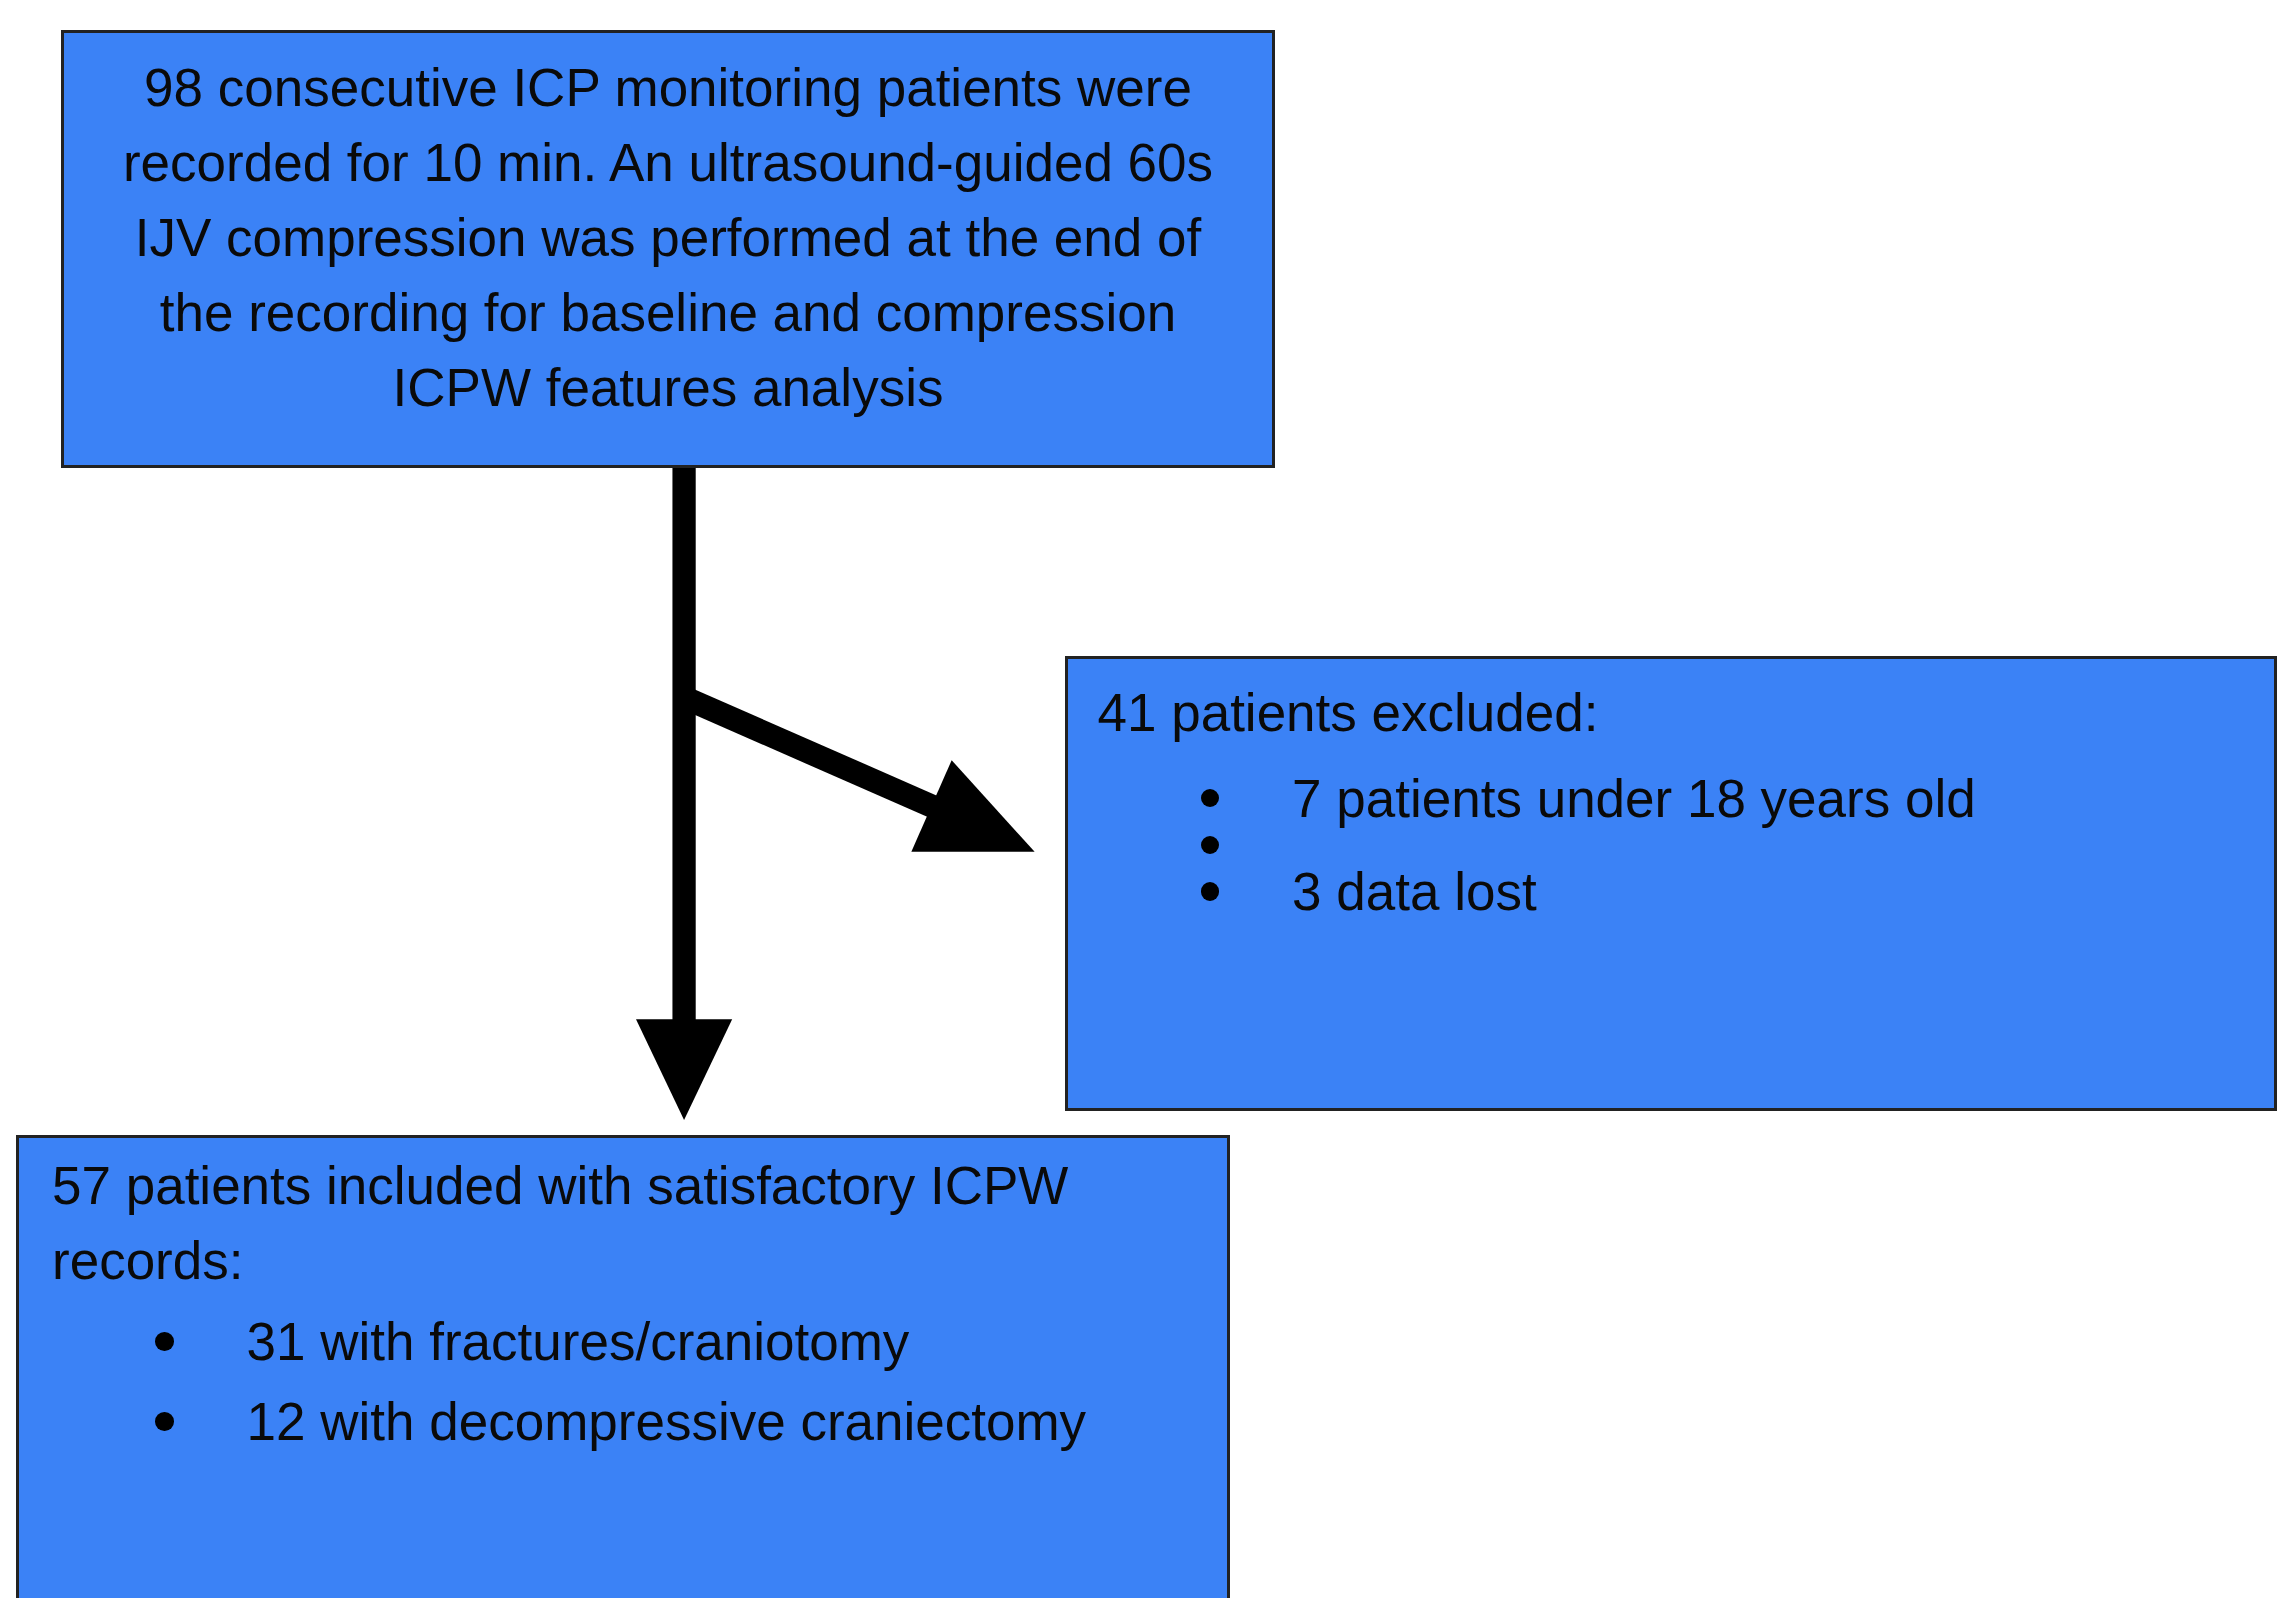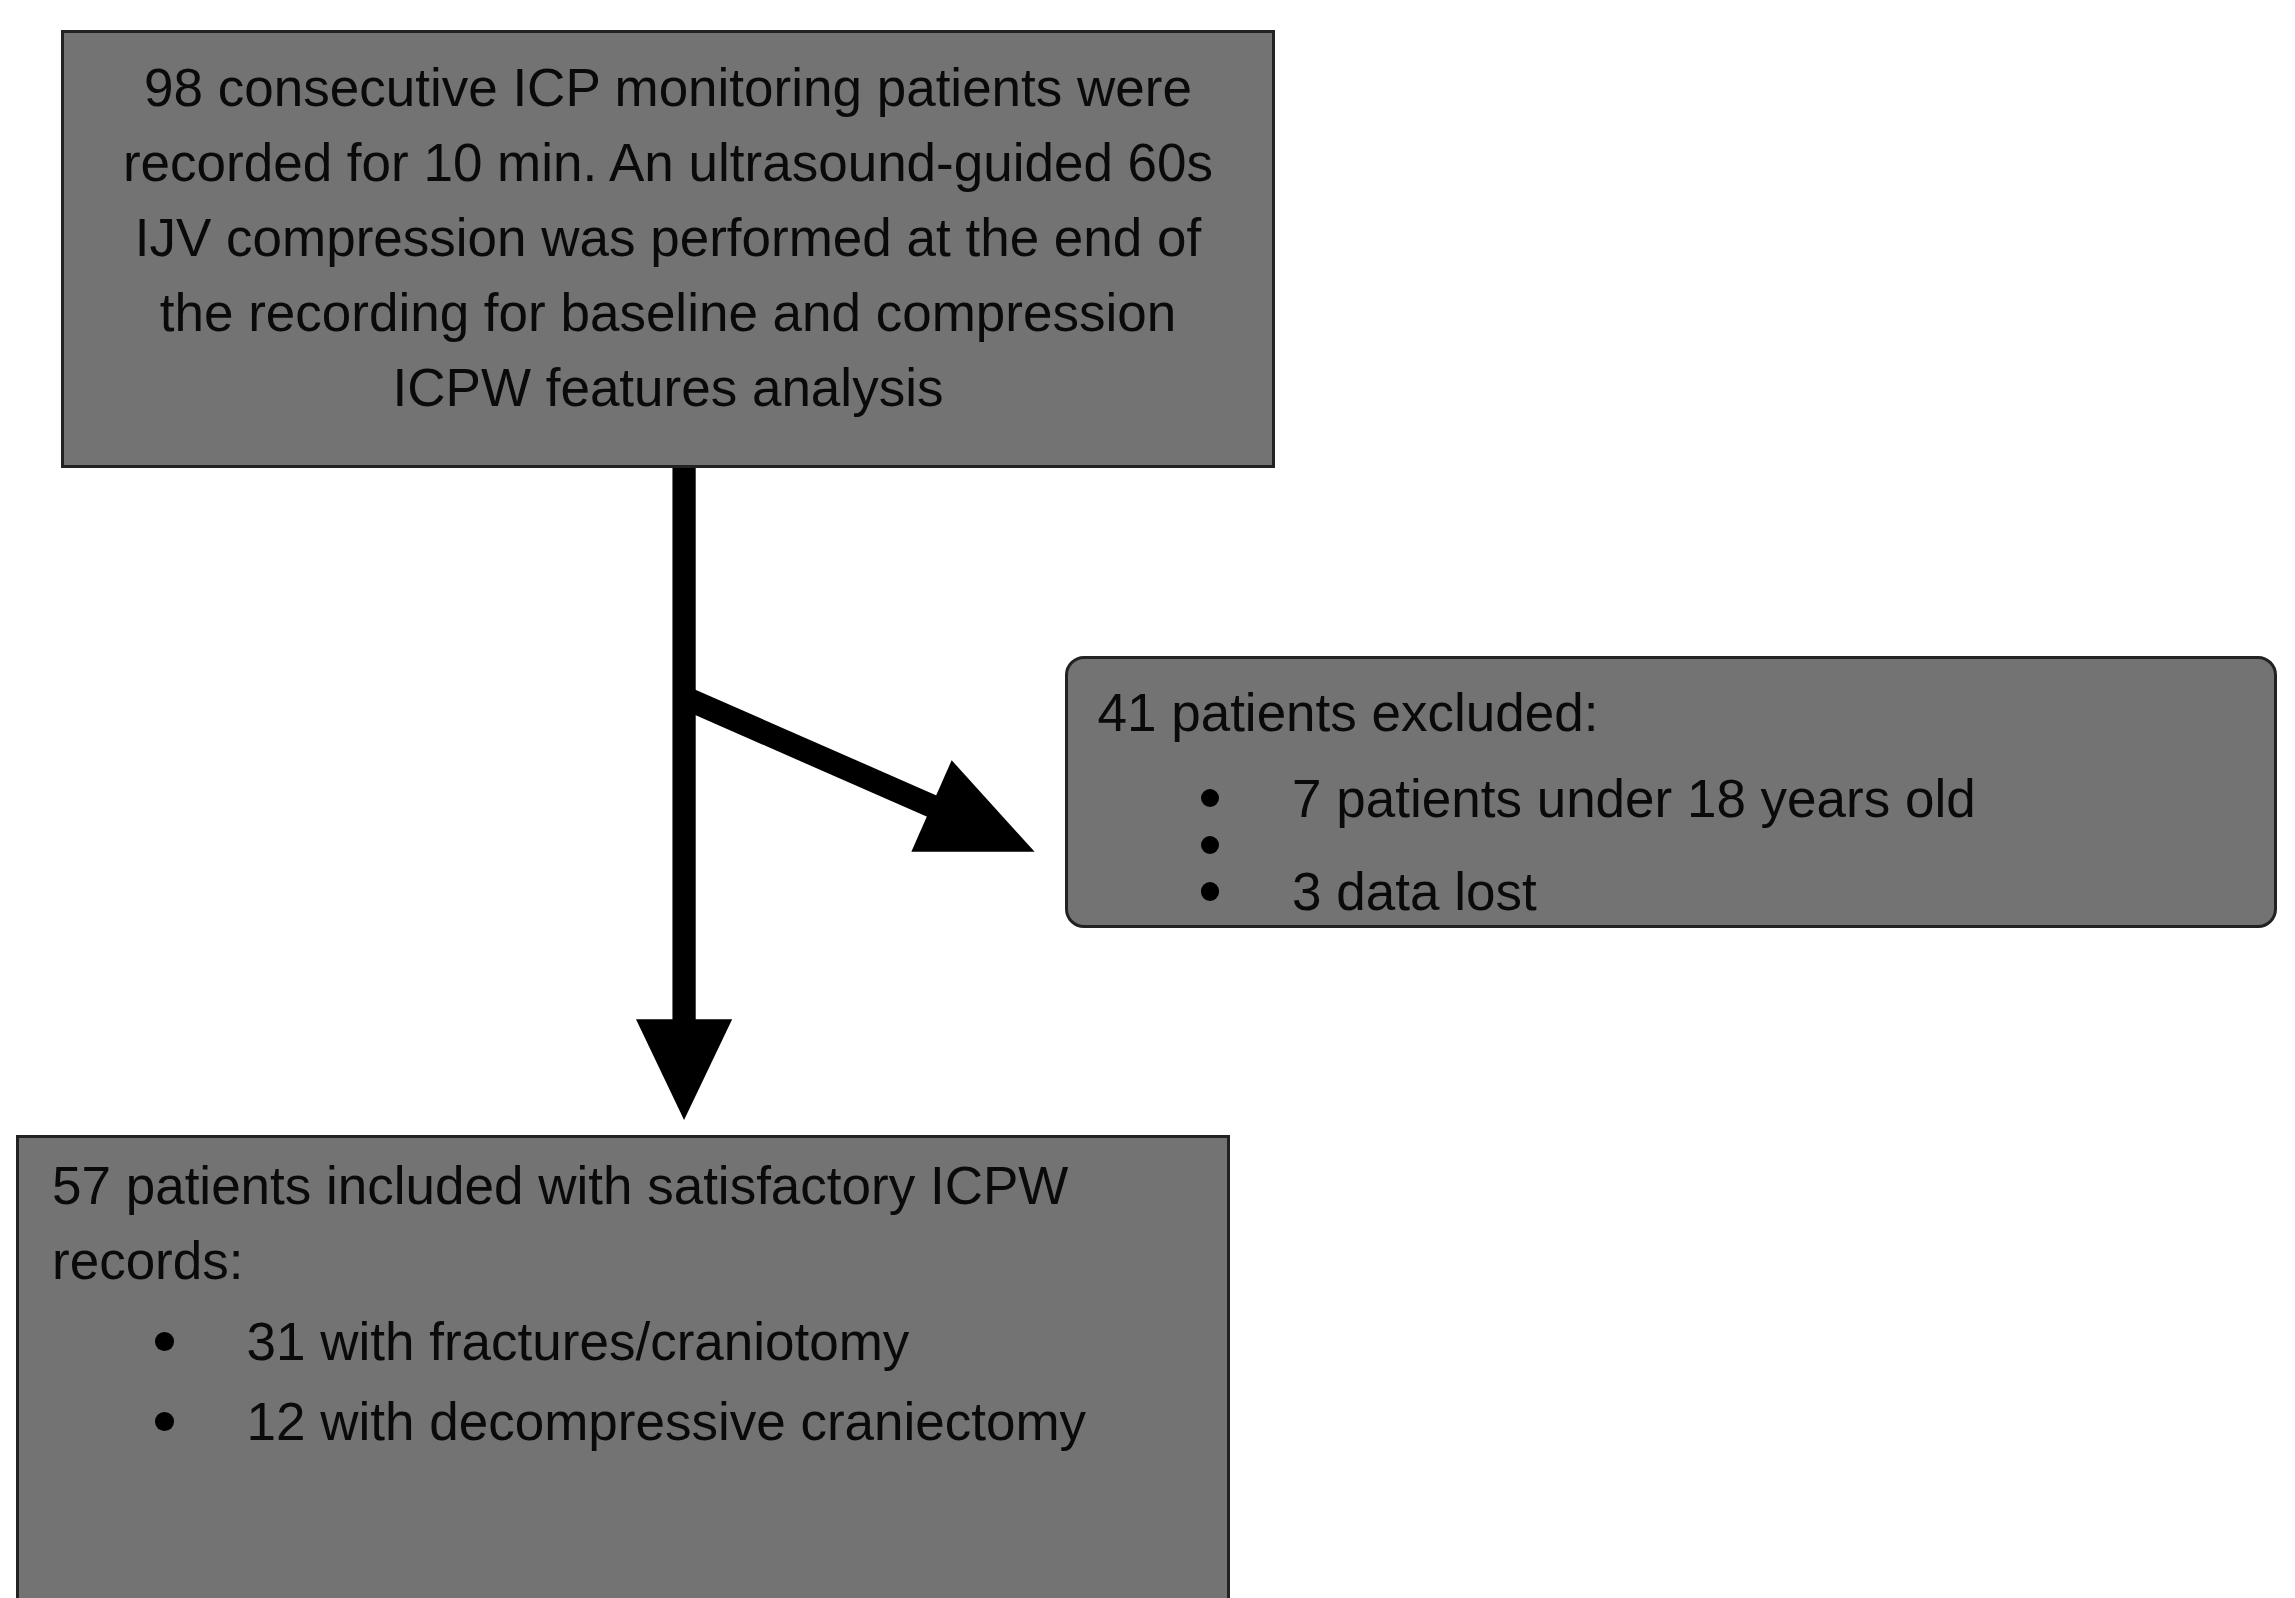--- a/index.html
+++ b/index.html
@@ -13,40 +13,39 @@
     height: 1598px;
     background: #ffffff;
     overflow: hidden;
     font-family: "Liberation Sans", "DejaVu Sans", sans-serif;
     color: #000000;
   }
   .flow-box {
     position: absolute;
     box-sizing: border-box;
     border: 3.1px solid #222222;
-    background: #737373;
+    background: #3b82f6;
     font-size: 53px;
     line-height: 75px;
     color: #0a0a0a;
   }
   #box-initial {
     left: 61px;
     top: 30px;
     width: 1214px;
     height: 438px;
     text-align: center;
     padding: 17px 23px 0 23px;
   }
   #box-excluded {
     left: 1065px;
     top: 656px;
     width: 1212px;
-    height: 272px;
+    height: 455px;
     padding: 15.5px 23px 0 29.5px;
-    border-radius: 19px;
   }
   #box-included {
     left: 16px;
     top: 1135px;
     width: 1214px;
     height: 521px;
     padding: 10px 23px 0 33px;
   }
   .multiline {
     white-space: pre-line;

